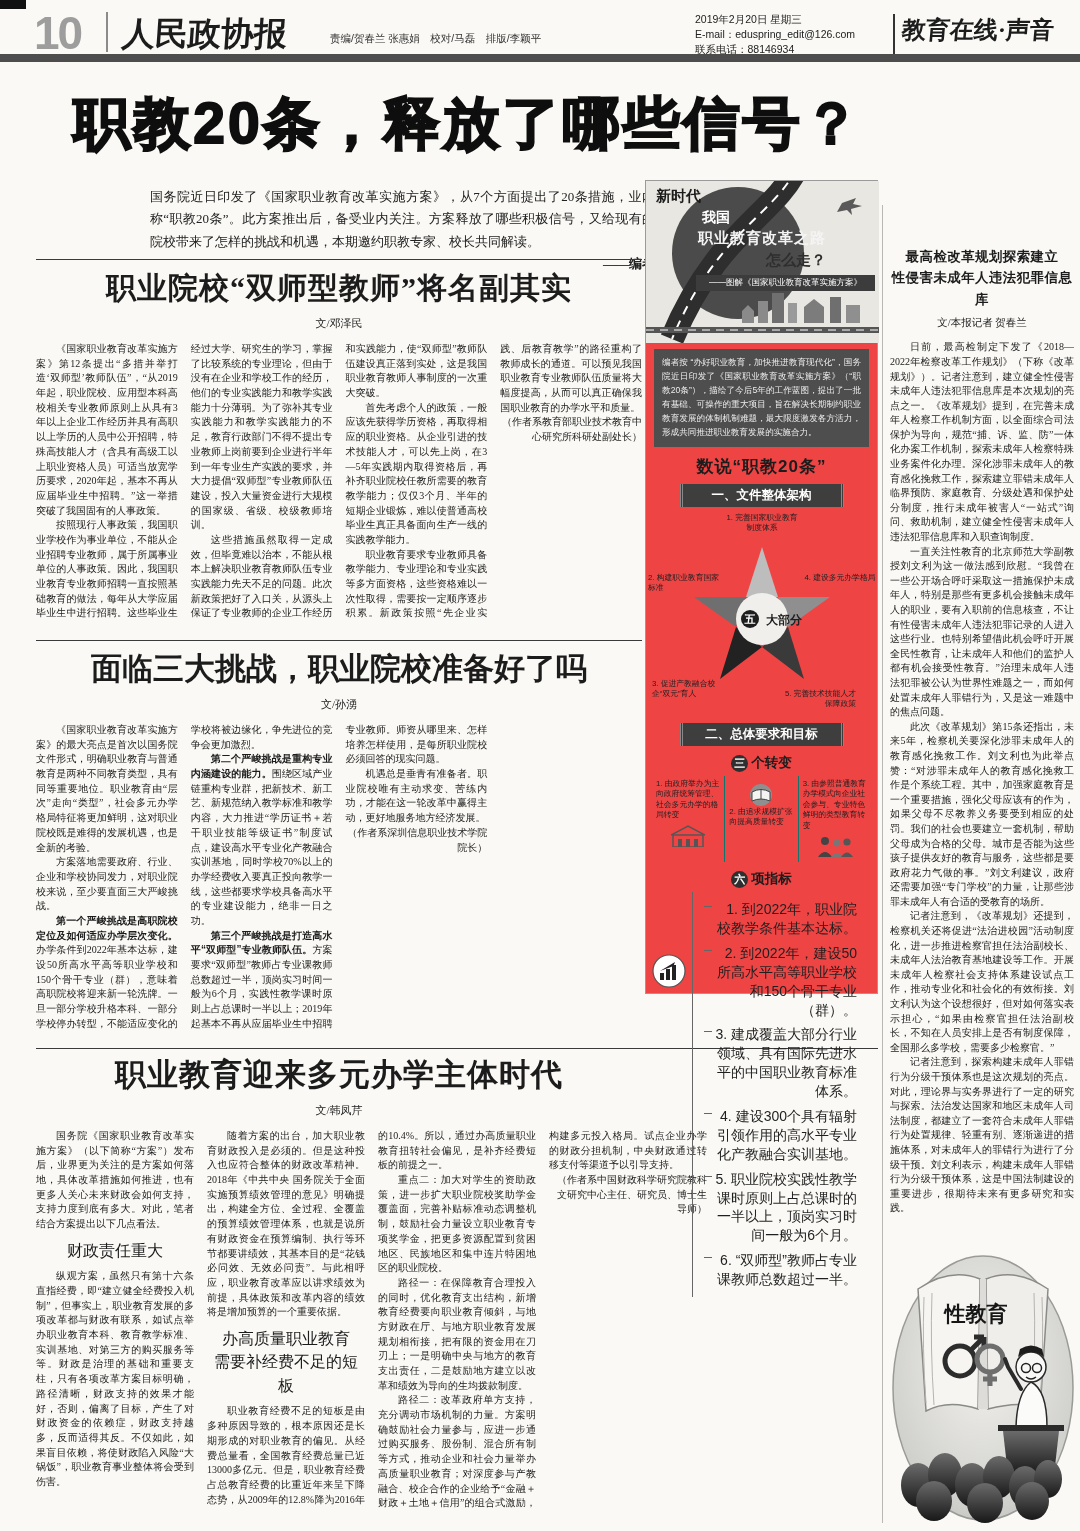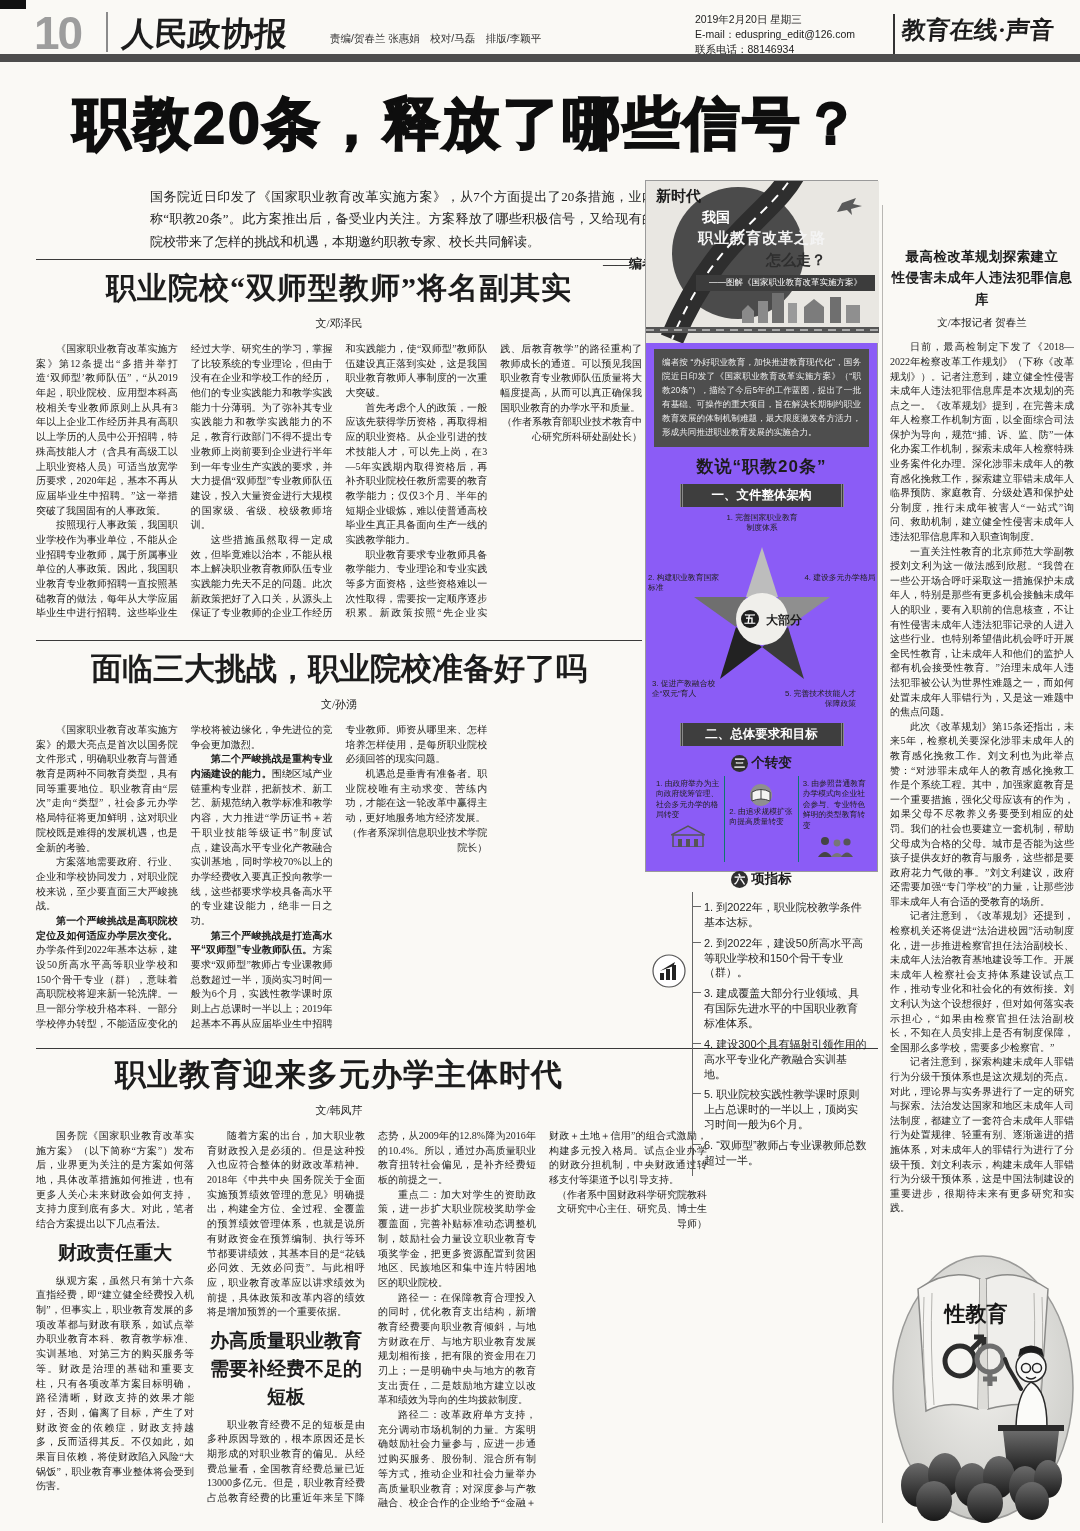--- a/index.html
+++ b/index.html
@@ -42,25 +42,25 @@
   .a1 .body{column-count:4;column-gap:13px;height:286px;}
   
   .a2{position:absolute;left:36px;top:648px;width:606px;}
   .a2 .art-title{font-size:31px;letter-spacing:0;}
   .a2 .body{column-count:4;column-gap:13px;height:318px;}
   
   .a3{position:absolute;left:36px;top:1054px;width:842px;}
   .a3head{width:606px;}
   .a3 .art-title{font-size:31px;letter-spacing:1px;}
   .a3 .body{column-count:5;column-gap:13px;height:382px;}
-  .subhead{font-family:"Liberation Sans",sans-serif;font-weight:bold;font-size:19px;text-align:center;
+  .subhead{font-family:"Liberation Sans",sans-serif;font-weight:normal;font-size:16px;text-align:center;
            margin:7px 0;text-indent:0 !important;break-inside:avoid;}
   
-  .info{position:absolute;left:645px;top:180px;width:233px;height:692px;border:1px solid #9a9a9a;
-        background:#8b5cf6;box-sizing:border-box;font-family:"Liberation Sans",sans-serif;}
+  .info{position:absolute;left:645px;top:180px;width:233px;height:814px;border:1px solid #9a9a9a;
+        background:#ef4444;box-sizing:border-box;font-family:"Liberation Sans",sans-serif;}
   .artbox{position:relative;width:233px;height:162px;overflow:hidden;}
   .artbox .t1{position:absolute;left:10px;top:6px;font-size:15px;font-weight:900;color:#1b1b1b;}
   .artbox .t2{position:absolute;left:56px;top:28px;font-size:14px;font-weight:900;color:#fff;}
   .artbox .t3{position:absolute;left:52px;top:48px;font-size:15px;font-weight:900;color:#f4f4f4;letter-spacing:1px;}
   .artbox .t4{position:absolute;left:120px;top:70px;font-size:15px;font-weight:900;color:#2e2e2e;}
   .artbox .t5{position:absolute;left:50px;top:94px;right:4px;background:#3c3c3c;color:#fff;font-size:8.5px;
               padding:2px 4px;text-align:center;}
   .edbox{margin:6px 8px;background:#4e4e4e;color:#ececec;font-size:8.6px;line-height:1.62;
          padding:7px 8px;text-align:justify;}
   .ds-title{text-align:center;font-size:17px;font-weight:900;margin:8px 0 6px;letter-spacing:1px;}
@@ -77,21 +77,21 @@
   .circ-head{text-align:center;font-size:13.5px;font-weight:bold;margin:8px 0 4px;}
   .ncirc{display:inline-block;width:17px;height:17px;line-height:17px;border-radius:50%;
          background:#2f2f2f;color:#fff;font-size:11px;text-align:center;margin-right:3px;}
   .transforms{display:flex;margin:2px 6px 6px;}
   .tr-item{flex:1;padding:3px 4px;font-size:7.8px;line-height:1.35;color:#222;}
   .tr-item + .tr-item{border-left:1px solid #0f766e;}
   .tr-item svg{display:block;margin:4px auto 0;}
   .indwrap{position:relative;margin:2px 8px 0 8px;}
   .chart-circ{position:absolute;left:-2px;top:62px;}
   .ind-list{margin-left:38px;border-left:1px solid #666;padding:2px 0 2px 0;}
-  .ind-item{position:relative;margin:6px 1px;padding-left:10px;font-size:11px;line-height:1.35;color:#1f1f1f;}
+  .ind-item{position:relative;margin:6px 12px;padding-left:10px;font-size:14px;line-height:1.35;color:#1f1f1f;text-align:right;}
   .ind-item::before{content:"";position:absolute;left:-1px;top:6px;width:8px;height:1px;background:#666;}
   .info-caption{position:absolute;left:645px;top:1002px;width:233px;font-size:9.5px;line-height:1.5;
                 text-align:justify;color:#222;}
   .info-caption p{margin:0;text-indent:2em;}
   
   .vline{position:absolute;left:882px;top:205px;width:1px;height:1318px;background:#b8b7b3;}
   .right{position:absolute;left:890px;top:218px;width:184px;margin-top:28px;}
   .r-title{margin:0;text-align:center;font-size:13.4px;line-height:1.6;font-weight:900;
            font-family:"Liberation Serif",serif;letter-spacing:0.5px;}
   .right .byline{font-size:10.5px;margin-top:6px;}

